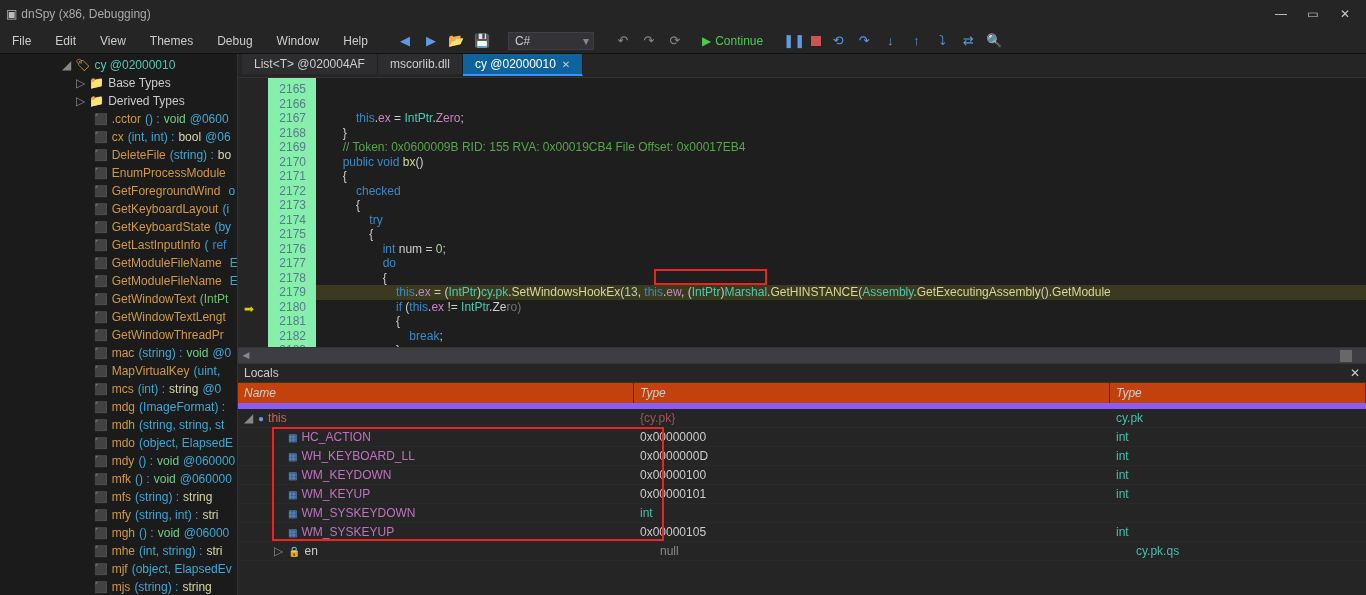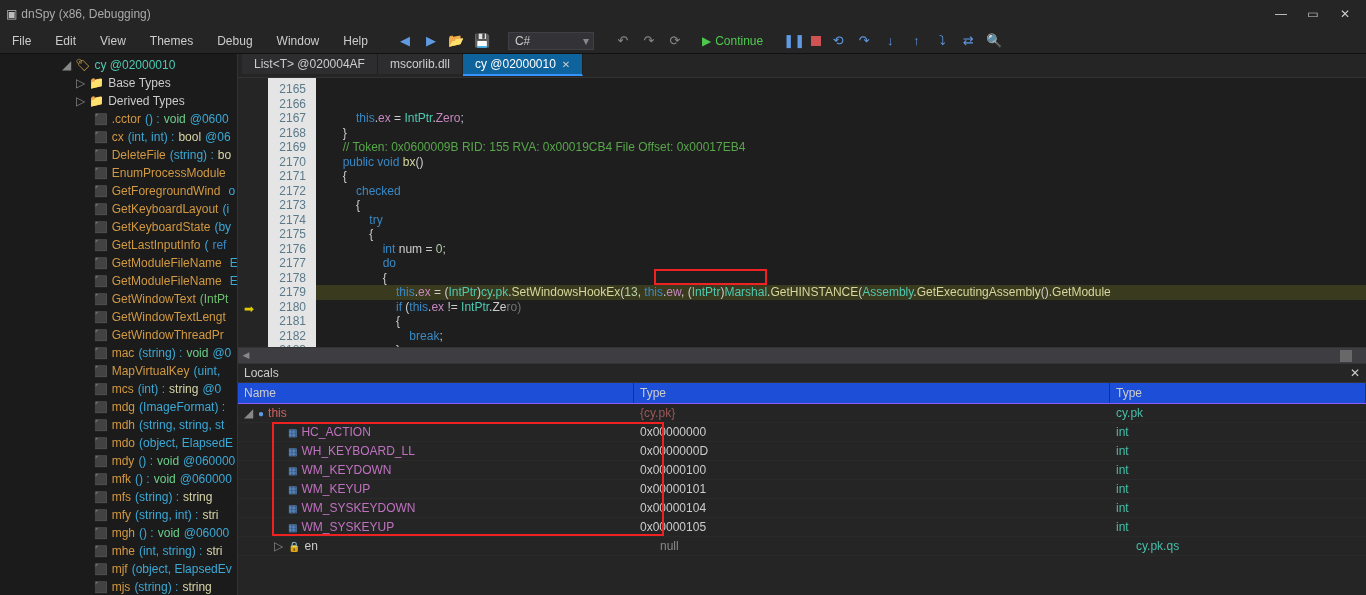--- a/index.html
+++ b/index.html
@@ -36,39 +36,39 @@
 .ret{color:#6bcf8a;}
 .ret2{color:#d6d6a8;}
 .main { flex:1; display:flex; flex-direction:column; min-width:0; }
 .tabs { display:flex; align-items:flex-start; background:#252526; height:24px; border-bottom:1px solid #333; padding-left:4px;}
 .tab { padding:3px 12px; background:#2d2d30; color:#ccc; border-right:1px solid #1e1e1e; display:flex; align-items:center; gap:6px; cursor:pointer;}
 .tab.active { background:#0e639c; color:#fff; border-bottom:2px solid #3794ff;}
 .tab .close{color:#ccc;font-size:10px;}
 .editor-wrap{flex:1; display:flex; background:#1e1e1e; overflow:hidden; min-height:0; position:relative;}
 .margin-indicators{width:30px; background:#252526;}
 .margin-indicators .arrow{color:#e0c800; padding-top:224px; padding-left:6px;font-size:12px;}
-.gutter { width:48px; text-align:right; color:#5a7a8a; background:#e5e5e5; padding-right:10px; font-family:Consolas,monospace; font-size:12px; line-height:14.5px; padding-top:4px;}
+.gutter { width:48px; text-align:right; color:#5a7a8a; background:#86efac; padding-right:10px; font-family:Consolas,monospace; font-size:12px; line-height:14.5px; padding-top:4px;}
 .code { flex:1; font-family:Consolas,monospace; font-size:12px; line-height:14.5px; white-space:pre; padding-top:4px; overflow:hidden; position:relative;}
 .code .kw{color:#3989c6;}
 .code .type{color:#4ec9b0;}
 .code .num{color:#b5cea8;}
 .code .str{color:#737373;}
 .code .cmt{color:#57a64a;}
 .code .meth2{color:#d6d69e;}
 .code .field{color:#c586c0;}
 .hl-line{background:#3a3a1e; display:inline-block; width:100%;}
 .red-box{position:absolute; border:2px solid #e22; }
 .hscrollbar{height:16px;background:#3e3e42;border-top:1px solid #333;position:relative;}
 .hscrollbar .thumb{position:absolute;right:14px;top:2px;width:12px;height:12px;background:#686868;}
 .hscrollbar .thumb-l{position:absolute;left:2px;top:2px;width:12px;height:12px;color:#888;font-size:9px;text-align:center;}
 .locals-panel { height:232px; background:#252526; border-top:1px solid #333; display:flex; flex-direction:column;}
 .locals-header{display:flex;align-items:center;justify-content:space-between;padding:2px 6px;border-bottom:1px solid #333;}
 .locals-header .close{cursor:pointer;}
 .locals-grid{flex:1;overflow:auto;}
-.grid-head{display:flex;background:#1d4ed8;border-bottom:1px solid #8b5cf6;}
+.grid-head{display:flex;background:#c2410c;border-bottom:6px solid #8b5cf6;font-style:italic;}
 .grid-head div{padding:3px 6px;border-right:1px solid #333;color:#ccc;}
 .col-name{width:396px;}
 .col-value{width:476px;}
 .col-type{flex:1;}
 .grid-row{display:flex;border-bottom:1px solid #2a2a2a;}
 .grid-row div{padding:2px 6px;}
 .grid-row .col-name{display:flex;align-items:center;gap:4px;}
 .expand{color:#888;width:10px;display:inline-block;}
 .field-icon{color:#5f9ae3;font-size:10px;}
 .purple{color:#c072c0;}
@@ -418,21 +418,20 @@
               </div>
               <div class="col-value ">0x00000101</div>
               <div class="col-type teal">int</div>
             </div>
             <div class="grid-row">
               <div class="col-name" style="padding-left: 36px;">
                 <span class="expand"></span>
                 <span class="field-icon">▦</span> 
                 <span class="purple">WM_SYSKEYDOWN</span>
               </div>
-              <div class="col-value ">0x00000104</div>
               <div class="col-type teal">int</div>
             </div>
             <div class="grid-row">
               <div class="col-name" style="padding-left: 36px;">
                 <span class="expand"></span>
                 <span class="field-icon">▦</span> 
                 <span class="purple">WM_SYSKEYUP</span>
               </div>
               <div class="col-value ">0x00000105</div>
               <div class="col-type teal">int</div>

